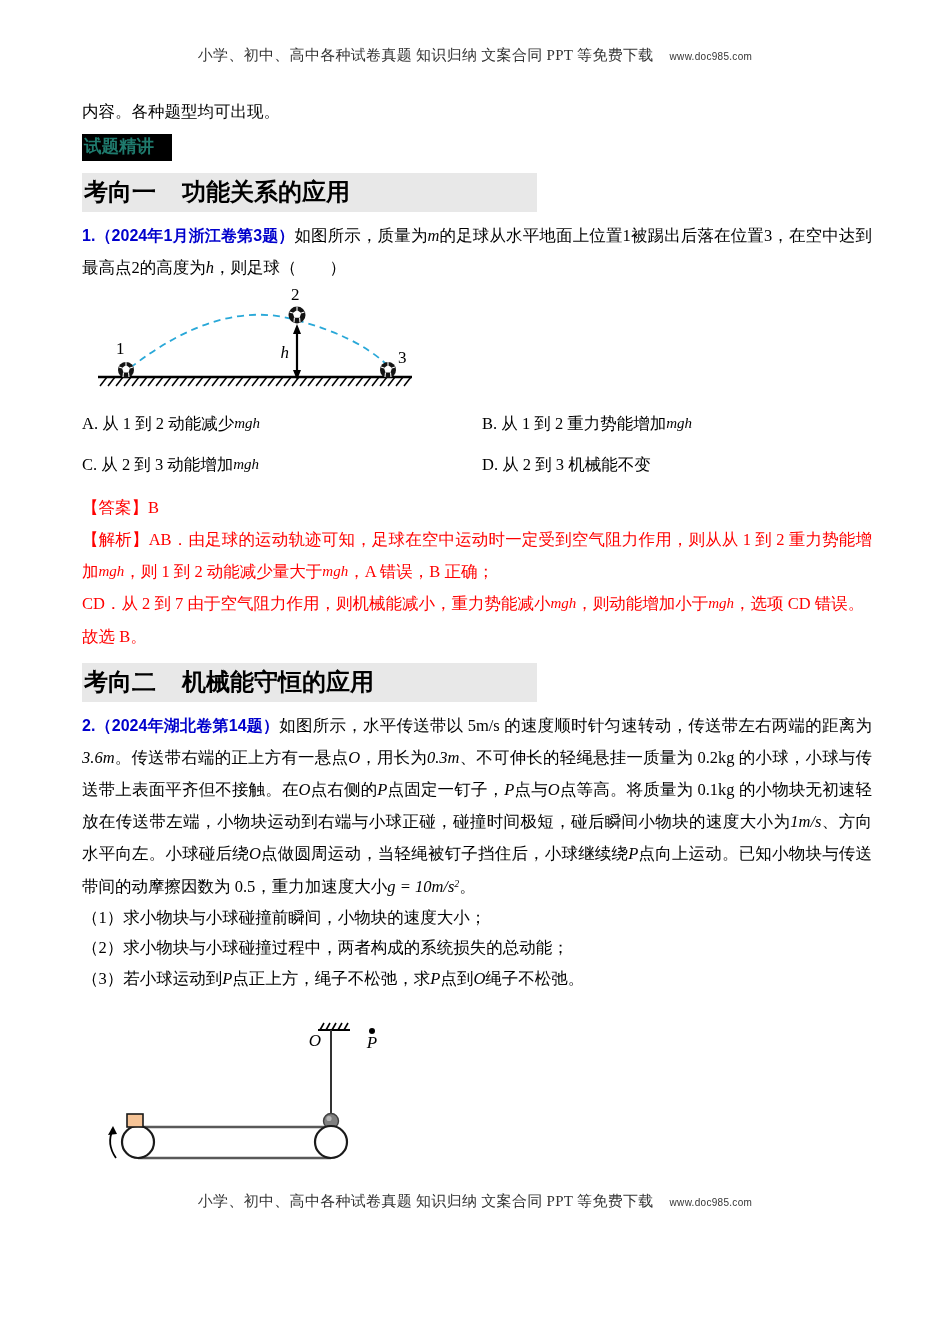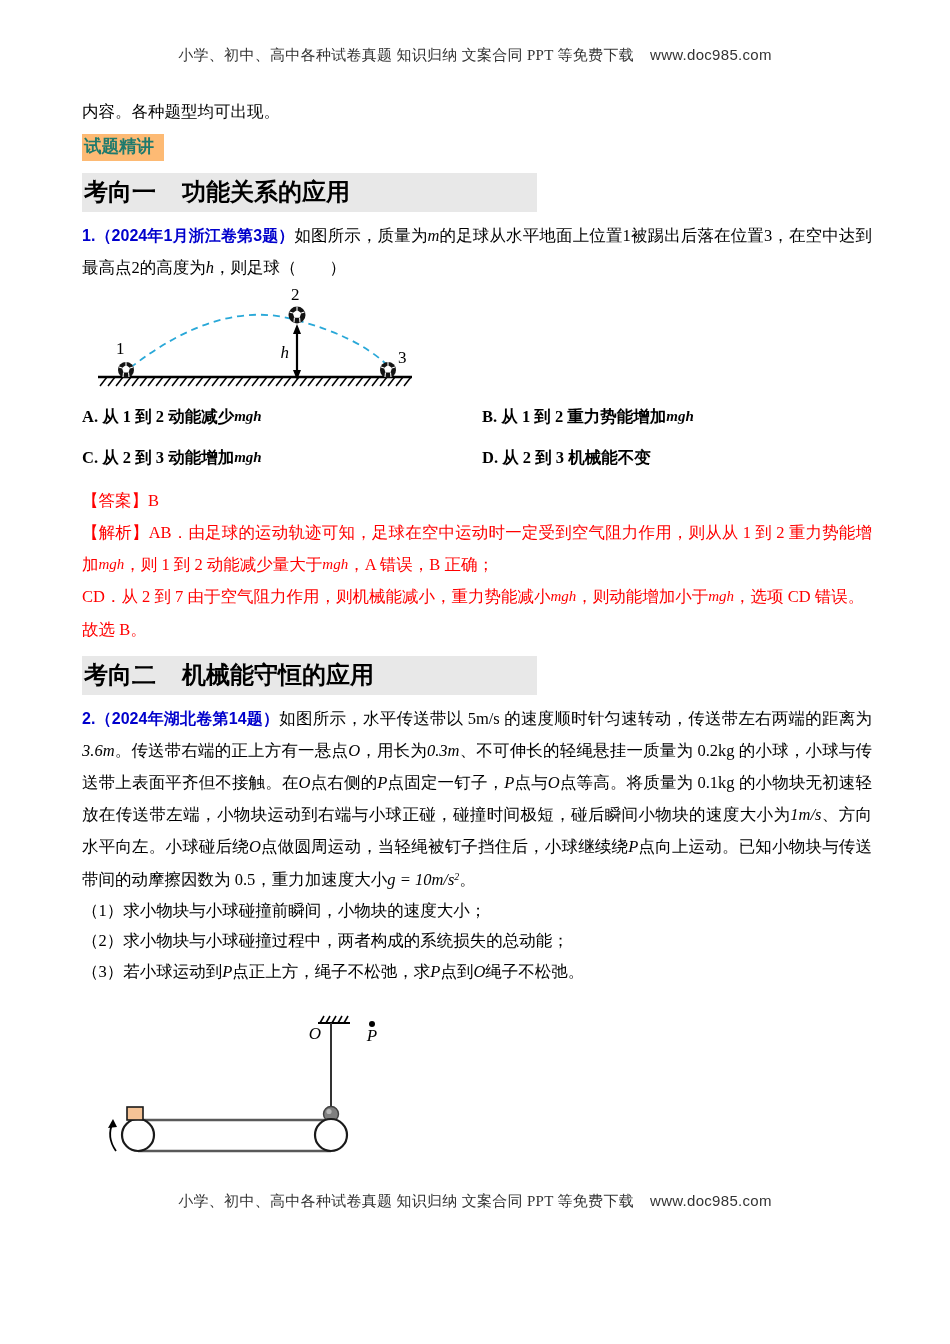--- a/index.html
+++ b/index.html
@@ -28,21 +28,21 @@
     width: 950px;
     text-align: center;
     font-family: "Liberation Serif", "DejaVu Serif", serif;
     font-size: 15px;
     color: #333333;
     letter-spacing: 0.3px;
     white-space: nowrap;
   }
   .watermark .url {
     font-family: "Liberation Sans", "DejaVu Sans", sans-serif;
-    font-size: 15px;
+    font-size: 10px;
     margin-left: 16px;
     text-align: right;
   }
   .wm-top { top: 46px; }
   .wm-bottom { top: 1192px; }
 
   
   .content {
     position: absolute;
     left: 82px;
@@ -56,27 +56,27 @@
     margin: 0;
     text-align: justify;
     color: #000;
   }
 
   .lead { margin-bottom: 2px; }
 
   
   .hl-title {
     display: inline-block;
-    background: #fdba74;
+    background: #000000;
     color: #1f7a6d;
     font-family: "Liberation Sans", "DejaVu Sans", sans-serif;
     font-weight: bold;
     font-size: 17.5px;
     line-height: 1.35;
-    padding: 1px 10px 2px 2px;
+    padding: 1px 18px 2px 2px;
     margin: 4px 0 2px 0;
   }
 
   
   .section-head {
     display: block;
     background: #e8e8e8;
     font-family: "Liberation Sans", "DejaVu Sans", sans-serif;
     font-weight: bold;
     font-size: 24px;
@@ -104,21 +104,21 @@
   }
   .mgh {
     font-family: "Liberation Serif", "DejaVu Serif", serif;
     font-style: italic;
     font-size: 15px;
     vertical-align: 1px;
   }
   .sup { font-size: 10px; vertical-align: 5px; font-style: italic; }
 
   
-  .opts { margin-top: 8px; font-weight: bold; }
+  .opts { margin-top: 15px; }
   .opt-row {
     display: flex;
     font-size: 16.5px;
     line-height: 1.6;
     margin-bottom: 14px;
   }
   .opt-a { width: 400px; }
   .opt-b { width: 380px; }
 
   

